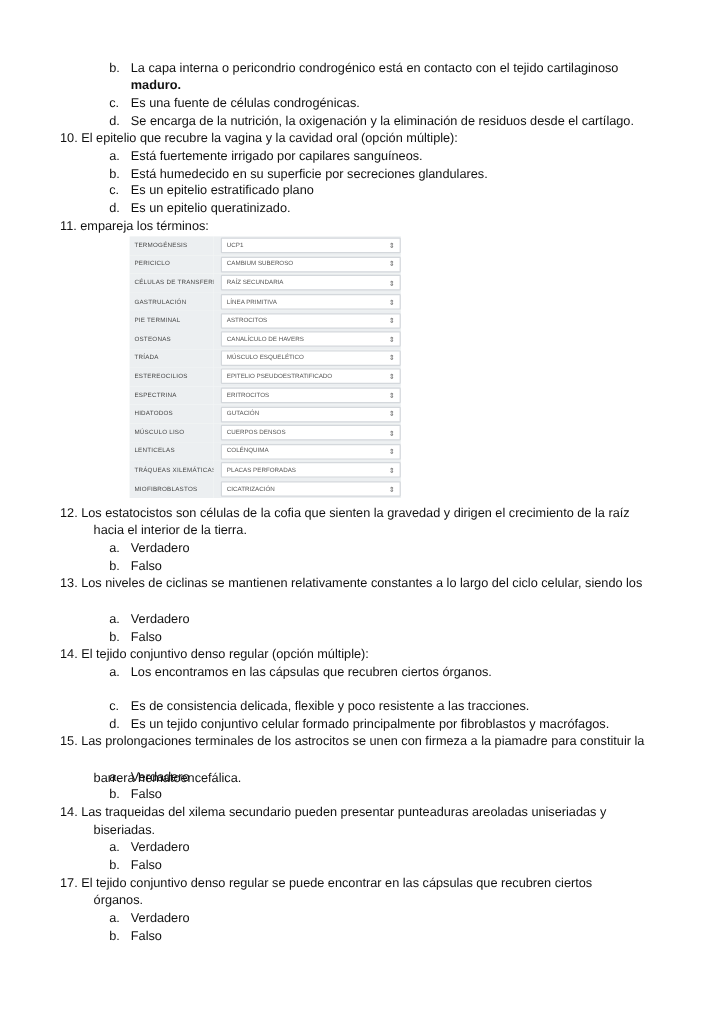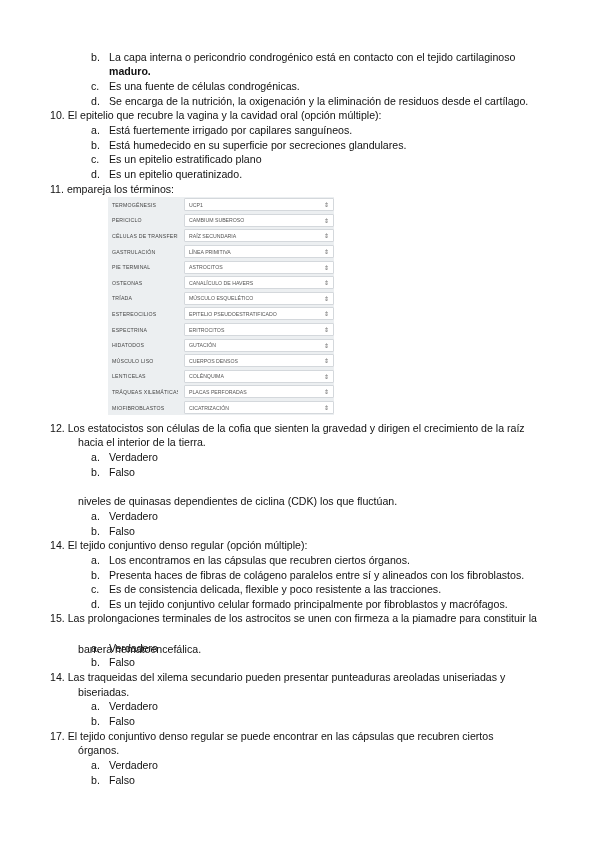--- a/index.html
+++ b/index.html
@@ -166,27 +166,26 @@
           </div>
         </div>
       </div>
   </div>
 
   <div class="line q" style="top:421px"><span>12.</span> <span>Los estatocistos son células de la cofia que sienten la gravedad y dirigen el crecimiento de la raíz</span></div>
   <div class="line qcont" style="top:435px">hacia el interior de la tierra.</div>
   <div class="line opt" style="top:450px"><span class="lt">a.</span><span>Verdadero</span></div>
   <div class="line opt" style="top:465px"><span class="lt">b.</span><span>Falso</span></div>
 
-  <div class="line qcont" style="top:494px">niveles de quinasas dependientes de ciclina (CDK) los que fluctúan.</div>
+  <div class="line q" style="top:479px"><span>13.</span> <span>Los niveles de ciclinas se mantienen relativamente constantes a lo largo del ciclo celular, siendo los</span></div>
   <div class="line opt" style="top:509px"><span class="lt">a.</span><span>Verdadero</span></div>
   <div class="line opt" style="top:524px"><span class="lt">b.</span><span>Falso</span></div>
 
   <div class="line q" style="top:538px"><span>14.</span> <span>El tejido conjuntivo denso regular  (opción múltiple):</span></div>
   <div class="line opt" style="top:553px"><span class="lt">a.</span><span>Los encontramos en las cápsulas que recubren ciertos órganos.</span></div>
-  <div class="line opt" style="top:568px"><span class="lt">b.</span><span>Presenta haces de fibras de colágeno paralelos entre sí y alineados con los fibroblastos.</span></div>
   <div class="line opt" style="top:582px"><span class="lt">c.</span><span>Es de consistencia delicada, flexible y poco resistente a las tracciones.</span></div>
   <div class="line opt" style="top:597px"><span class="lt">d.</span><span>Es un tejido conjuntivo celular formado principalmente por fibroblastos y macrófagos.</span></div>
 
   <div class="line q" style="top:611px"><span>15.</span> <span>Las prolongaciones terminales de los astrocitos se unen con firmeza a la piamadre para constituir la</span></div>
   <div class="line qcont" style="top:642px">barrera hematoencefálica.</div>
   <div class="line opt" style="top:641px"><span class="lt">a.</span><span>Verdadero</span></div>
   <div class="line opt" style="top:655px"><span class="lt">b.</span><span>Falso</span></div>
 
   <div class="line q" style="top:670px"><span>14.</span> <span>Las traqueidas del xilema secundario pueden presentar punteaduras areoladas uniseriadas y</span></div>
   <div class="line qcont" style="top:685px">biseriadas.</div>

